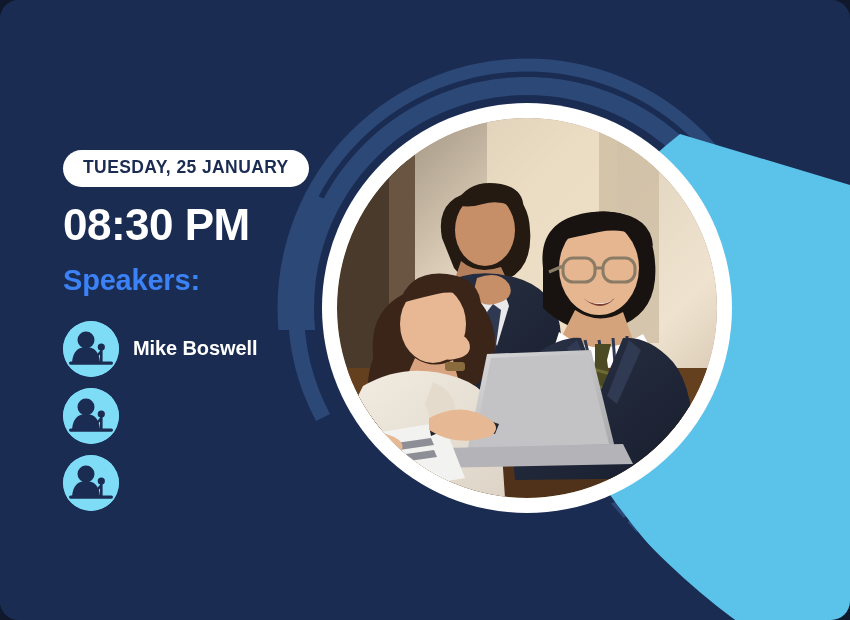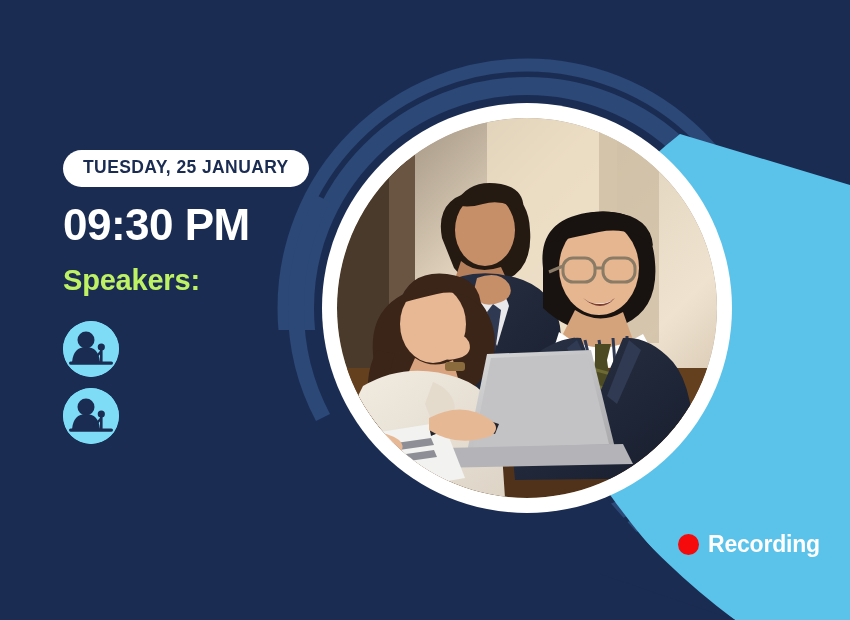--- a/index.html
+++ b/index.html
@@ -7,20 +7,21 @@
     padding: 0;
     background: #10182b;
   }
   #stage {
     position: relative;
     width: 850px;
     height: 620px;
     overflow: hidden;
     background: #1b2c52;
     font-family: "Liberation Sans", sans-serif;
+    border-radius: 19px;
   }
 
   
   .bg-svg {
     position: absolute;
     left: 0; top: 0;
     width: 850px; height: 620px;
     display: block;
   }
 
@@ -71,21 +72,21 @@
   .time {
     margin-top: 14px;
     color: #ffffff;
     font-size: 44px;
     font-weight: bold;
     letter-spacing: -0.5px;
     line-height: 1.1;
   }
   .speakers-title {
     margin-top: 16px;
-    color: #bef264;
+    color: #3b82f6;
     font-size: 29px;
     font-weight: bold;
     letter-spacing: -0.2px;
     line-height: 1.1;
   }
   .speaker-list {
     margin-top: 24px;
   }
   .speaker-row {
     display: flex;
@@ -301,25 +302,39 @@
         <g>
           <path d="M92 300 q34 -18 62 2 q10 8 0 16 q-34 12 -62 -6 z" fill="#e7b894"></path>
           <path d="M4 322 q34 -16 58 0 q8 8 -2 14 q-30 10 -56 -4 z" fill="#e7b894"></path>
         </g>
       </g>
     </svg>
   </div>
 
   <div class="left-col">
     <div class="date-pill">TUESDAY, 25 JANUARY</div>
-    <div class="time">09:30 PM</div>
+    <div class="time">08:30 PM</div>
     <div class="speakers-title">Speakers:</div>
 
     <div class="speaker-list">
 
+      <div class="speaker-row">
+        <div class="avatar">
+          <svg width="56" height="56" viewBox="0 0 56 56">
+            <circle cx="28" cy="28" r="28" fill="#7fdcf7"></circle>
+            <circle cx="23" cy="19" r="8.5" fill="#1b2c52"></circle>
+            <path d="M9 41 q1.5 -15 14 -15 q12.5 0 14 15 z" fill="#1b2c52"></path>
+            <rect x="37" y="28" width="2.6" height="13" fill="#1b2c52"></rect>
+            <circle cx="38.3" cy="26" r="3.6" fill="#1b2c52"></circle>
+            <path d="M38.3 30 q-4 5 -7 8" stroke="#1b2c52" stroke-width="2.2" fill="none"></path>
+            <rect x="6" y="40.5" width="44" height="3.2" rx="1.6" fill="#1b2c52"></rect>
+          </svg>
+        </div>
+        <div class="speaker-name">Mike Boswell</div>
+      </div>
 
       <div class="speaker-row">
         <div class="avatar">
           <svg width="56" height="56" viewBox="0 0 56 56">
             <circle cx="28" cy="28" r="28" fill="#7fdcf7"></circle>
             <circle cx="23" cy="19" r="8.5" fill="#1b2c52"></circle>
             <path d="M9 41 q1.5 -15 14 -15 q12.5 0 14 15 z" fill="#1b2c52"></path>
             <rect x="37" y="28" width="2.6" height="13" fill="#1b2c52"></rect>
             <circle cx="38.3" cy="26" r="3.6" fill="#1b2c52"></circle>
             <path d="M38.3 30 q-4 5 -7 8" stroke="#1b2c52" stroke-width="2.2" fill="none"></path>
@@ -338,18 +353,14 @@
             <circle cx="38.3" cy="26" r="3.6" fill="#1b2c52"></circle>
             <path d="M38.3 30 q-4 5 -7 8" stroke="#1b2c52" stroke-width="2.2" fill="none"></path>
             <rect x="6" y="40.5" width="44" height="3.2" rx="1.6" fill="#1b2c52"></rect>
           </svg>
         </div>
       </div>
 
     </div>
   </div>
 
-  <div class="recording">
-    <div class="rec-dot"></div>
-    <div class="rec-label">Recording</div>
-  </div>
 
 </div>
 
 </body></html>

